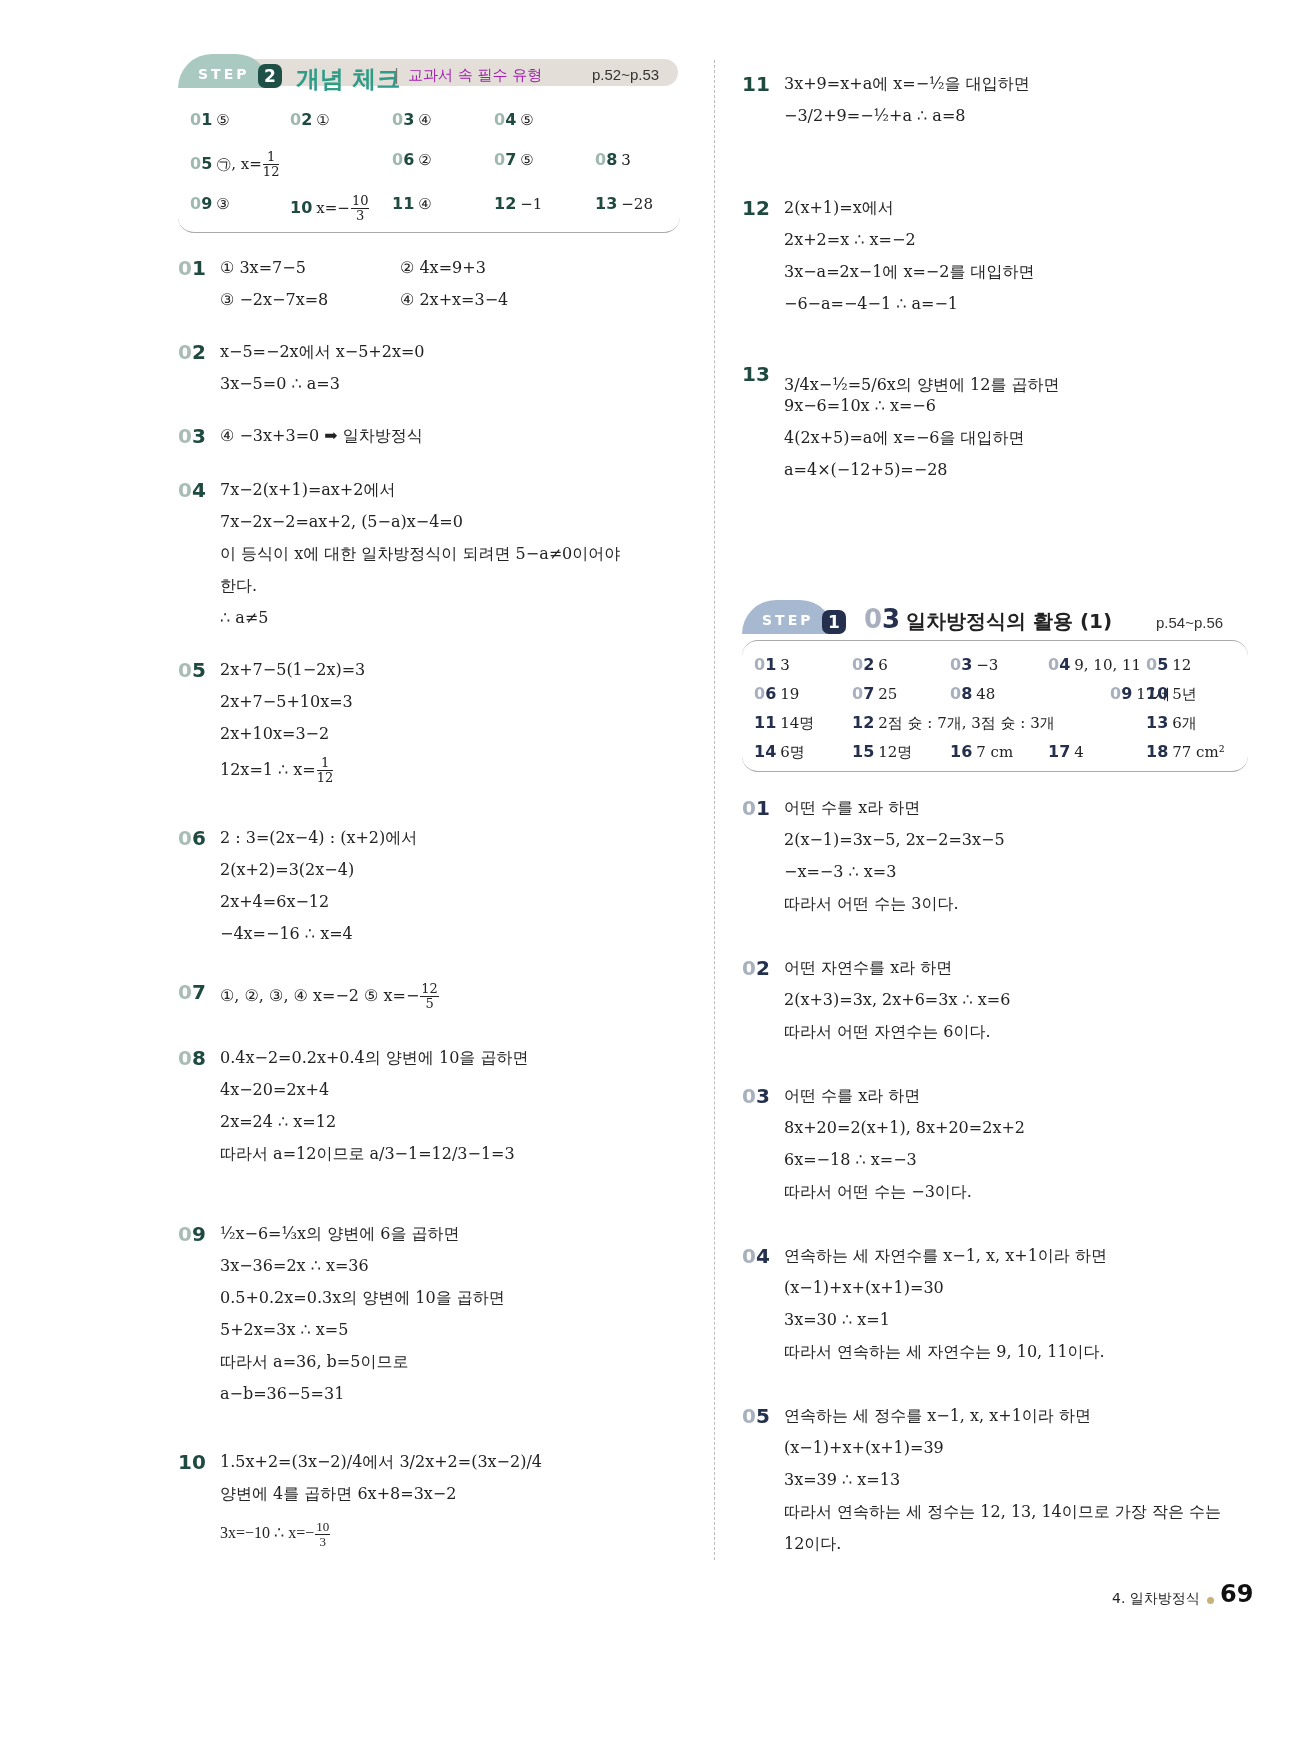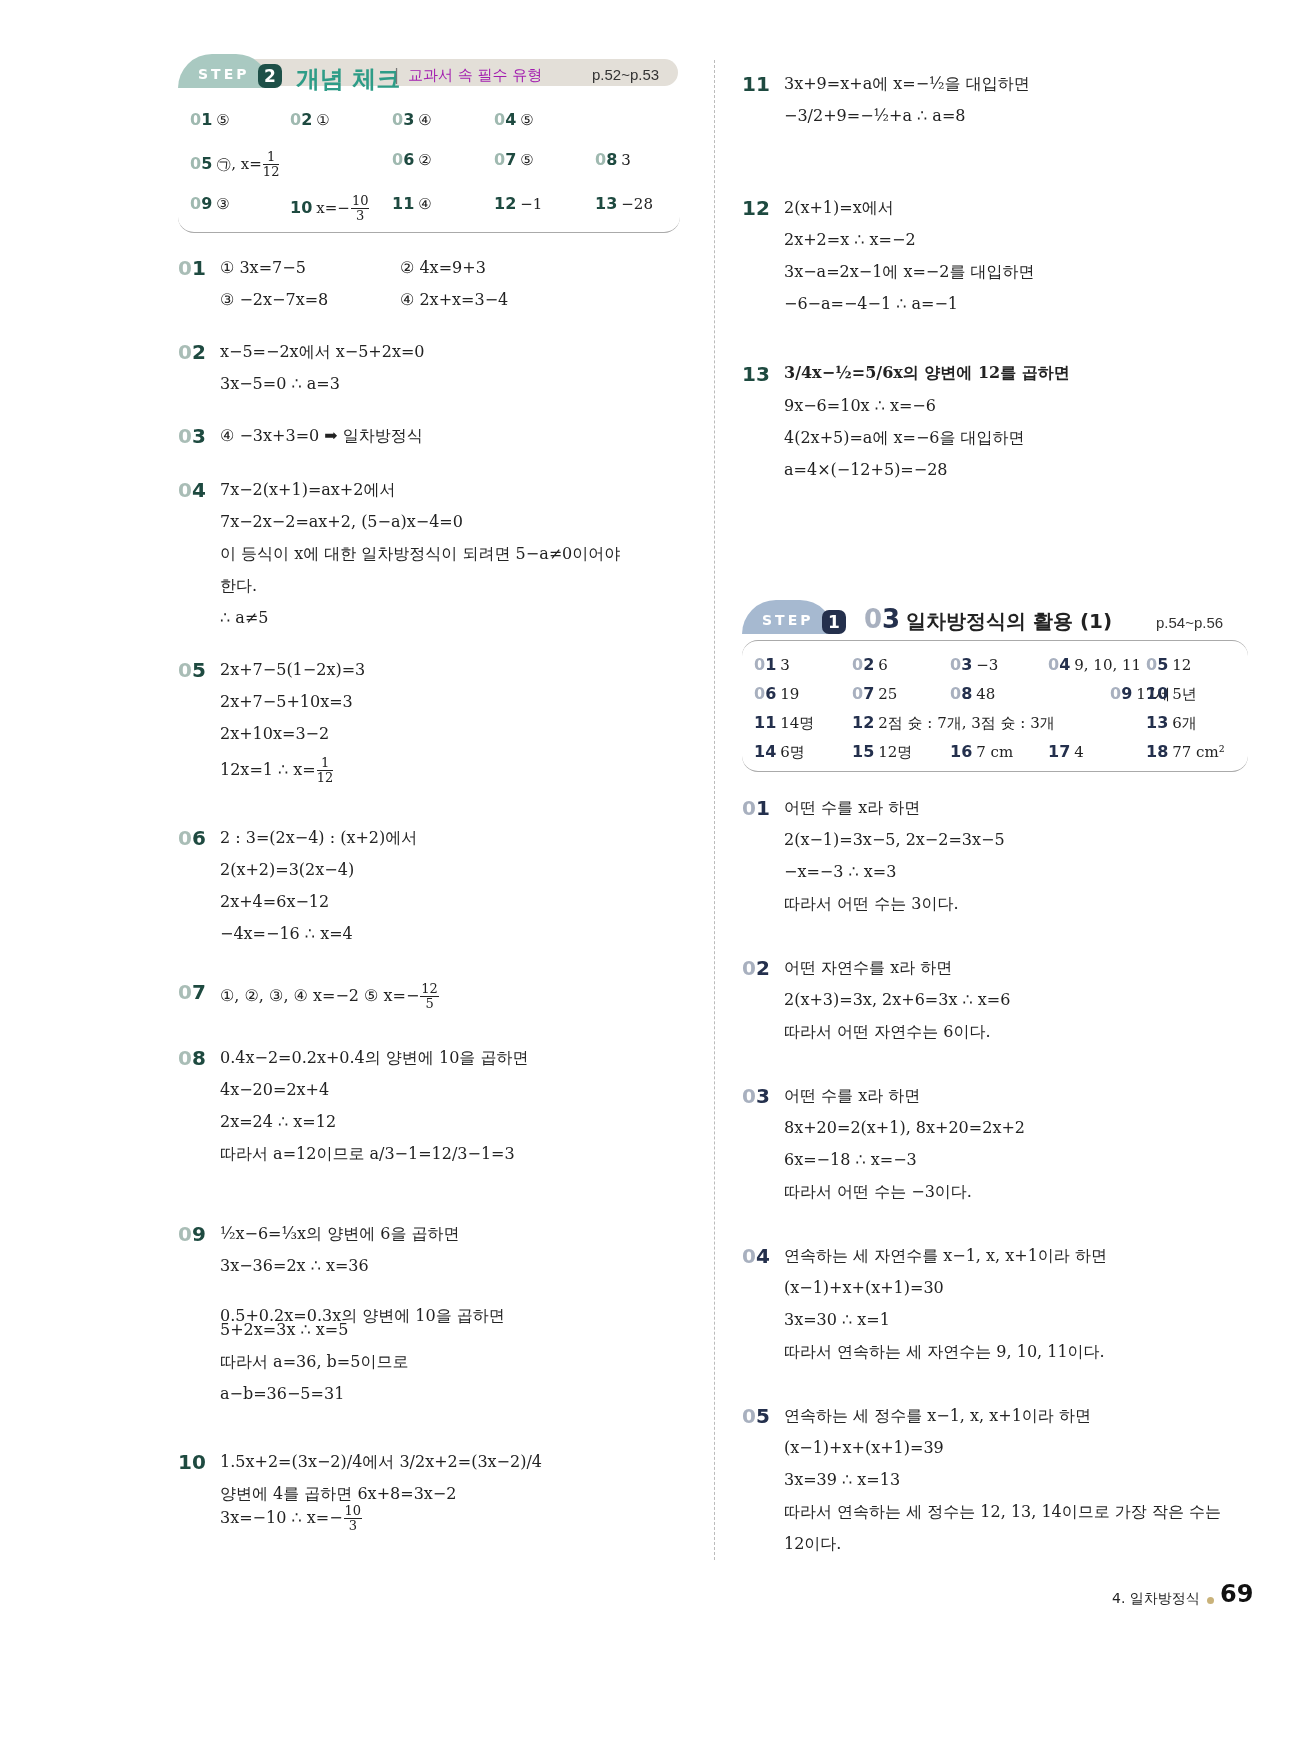--- a/index.html
+++ b/index.html
@@ -125,30 +125,30 @@
       <span class="sol-num"><span style="color: rgb(169, 189, 182);">0</span><span style="color: rgb(30, 74, 64);">8</span></span>
       <div class="line" style="top: 2px;"><span>0.4x−2=0.2x+0.4의 양변에 10을 곱하면</span></div>
       <div class="line" style="top: 34px;"><span>4x−20=2x+4</span></div>
       <div class="line" style="top: 66px;"><span>2x=24        ∴ x=12</span></div>
       <div class="line" style="top: 98px;"><span>따라서 a=12이므로 a/3−1=12/3−1=3</span></div>
     </div>
     <div class="sol" style="left: 178px; top: 1222px;">
       <span class="sol-num"><span style="color: rgb(169, 189, 182);">0</span><span style="color: rgb(30, 74, 64);">9</span></span>
       <div class="line" style="top: 2px;"><span>½x−6=⅓x의 양변에 6을 곱하면</span></div>
       <div class="line" style="top: 34px;"><span>3x−36=2x        ∴ x=36</span></div>
-      <div class="line" style="top: 84px;"><span>0.5+0.2x=0.3x의 양변에 10을 곱하면</span></div>
+      <div class="line" style="top: 66px;"><span>0.5+0.2x=0.3x의 양변에 10을 곱하면</span></div>
       <div class="line" style="top: 98px;"><span>5+2x=3x        ∴ x=5</span></div>
       <div class="line" style="top: 130px;"><span>따라서 a=36, b=5이므로</span></div>
       <div class="line" style="top: 162px;"><span>a−b=36−5=31</span></div>
     </div>
     <div class="sol" style="left: 178px; top: 1450px;">
       <span class="sol-num"><span style="color: rgb(169, 189, 182);"></span><span style="color: rgb(30, 74, 64);">10</span></span>
       <div class="line" style="top: 2px;"><span>1.5x+2=(3x−2)/4에서 3/2x+2=(3x−2)/4</span></div>
       <div class="line" style="top: 34px;"><span>양변에 4를 곱하면 6x+8=3x−2</span></div>
-      <div class="line" style="top: 54px;"><span>3x=−10        ∴ x=−</span><span class="frac">
+      <div class="line" style="top: 70px; font-family: Liberation Serif, serif;"><span>3x=−10        ∴ x=−</span><span class="frac">
           <span class="n">10</span>
           <span>3</span>
         </span></div>
     </div>
   </div>
 
 <div id="right-sols">
     <div class="sol" style="left: 742px; top: 72px;">
       <span class="sol-num"><span style="color: rgb(30, 74, 64);"></span><span style="color: rgb(30, 74, 64);">11</span></span>
       <div class="line" style="top: 2px;"><span>3x+9=x+a에 x=−½을 대입하면</span></div>
@@ -156,21 +156,21 @@
     </div>
     <div class="sol" style="left: 742px; top: 196px;">
       <span class="sol-num"><span style="color: rgb(30, 74, 64);"></span><span style="color: rgb(30, 74, 64);">12</span></span>
       <div class="line" style="top: 2px;"><span>2(x+1)=x에서</span></div>
       <div class="line" style="top: 34px;"><span>2x+2=x        ∴ x=−2</span></div>
       <div class="line" style="top: 66px;"><span>3x−a=2x−1에 x=−2를 대입하면</span></div>
       <div class="line" style="top: 98px;"><span>−6−a=−4−1        ∴ a=−1</span></div>
     </div>
     <div class="sol" style="left: 742px; top: 362px;">
       <span class="sol-num"><span style="color: rgb(30, 74, 64);"></span><span style="color: rgb(30, 74, 64);">13</span></span>
-      <div class="line" style="top: 1px; font-weight: bold;"><span>3/4x−½=5/6x의 양변에 12를 곱하면</span></div>
+      <div class="line" style="top: 13px;"><span>3/4x−½=5/6x의 양변에 12를 곱하면</span></div>
       <div class="line" style="top: 34px;"><span>9x−6=10x        ∴ x=−6</span></div>
       <div class="line" style="top: 66px;"><span>4(2x+5)=a에 x=−6을 대입하면</span></div>
       <div class="line" style="top: 98px;"><span>a=4×(−12+5)=−28</span></div>
     </div>
   </div>
 
 <div class="step-hdr b1" style="left:742px;top:600px;width:506px;">
   <div class="step-dome" style="background:#a6b9d0;"></div>
   <span class="step-word">STEP</span>
   <span class="step-num" style="background:#24304d;">1</span>

